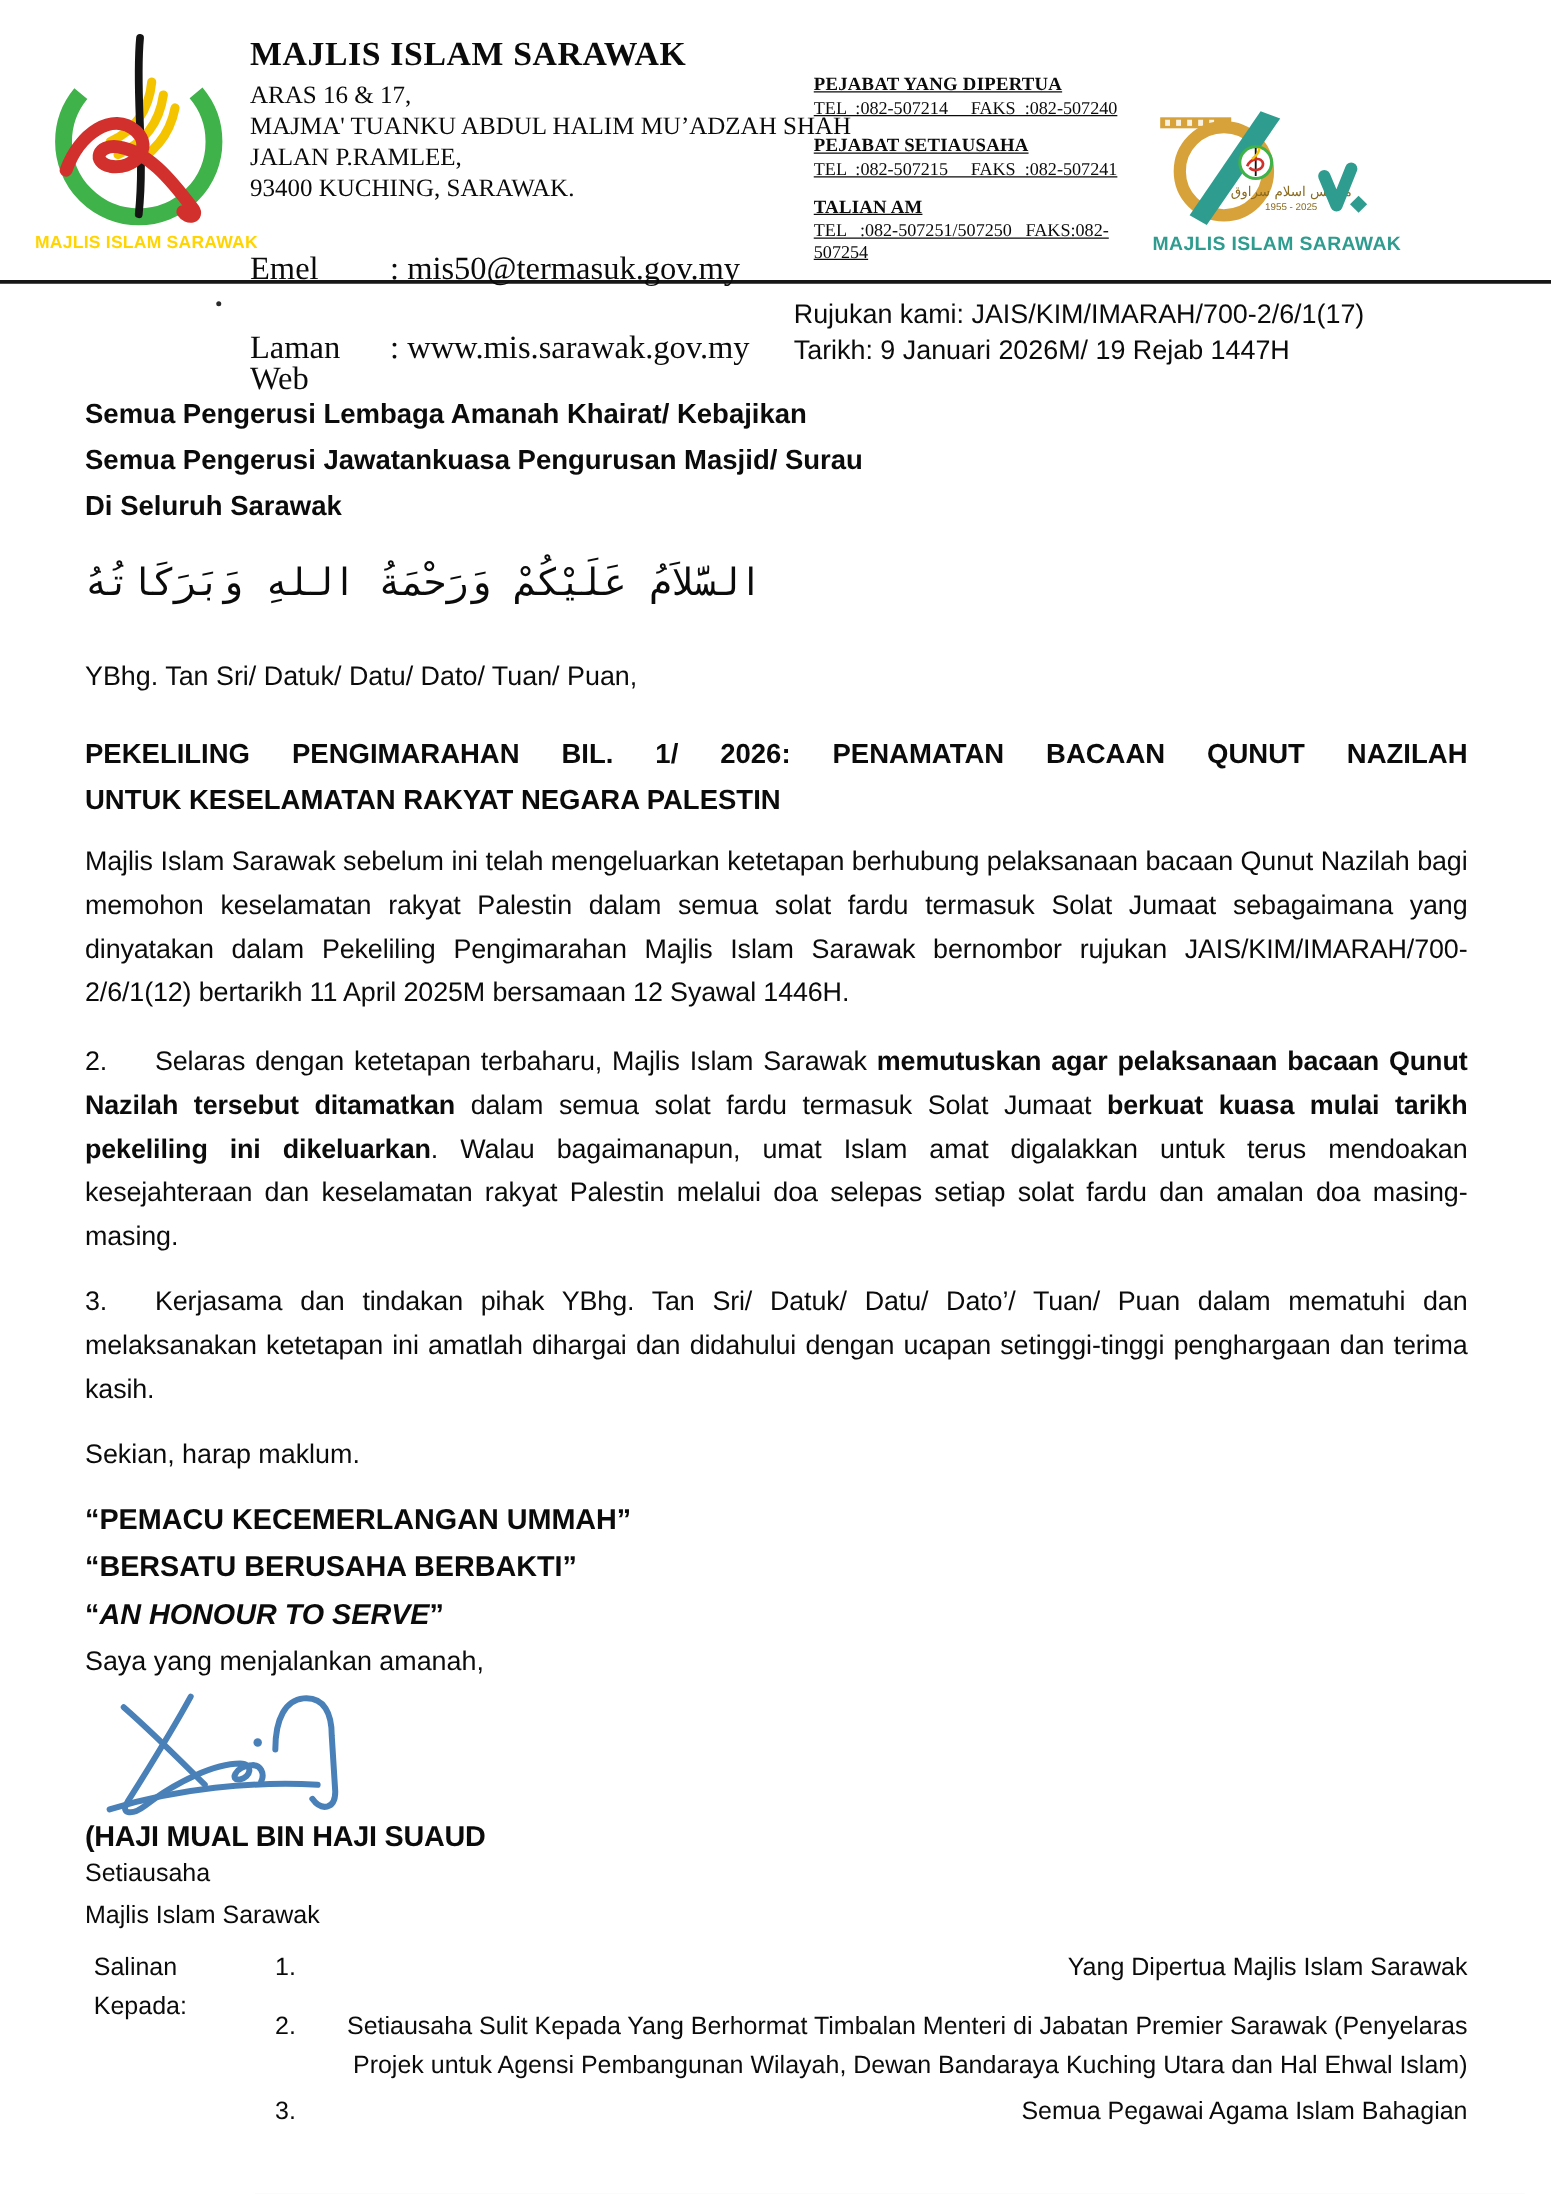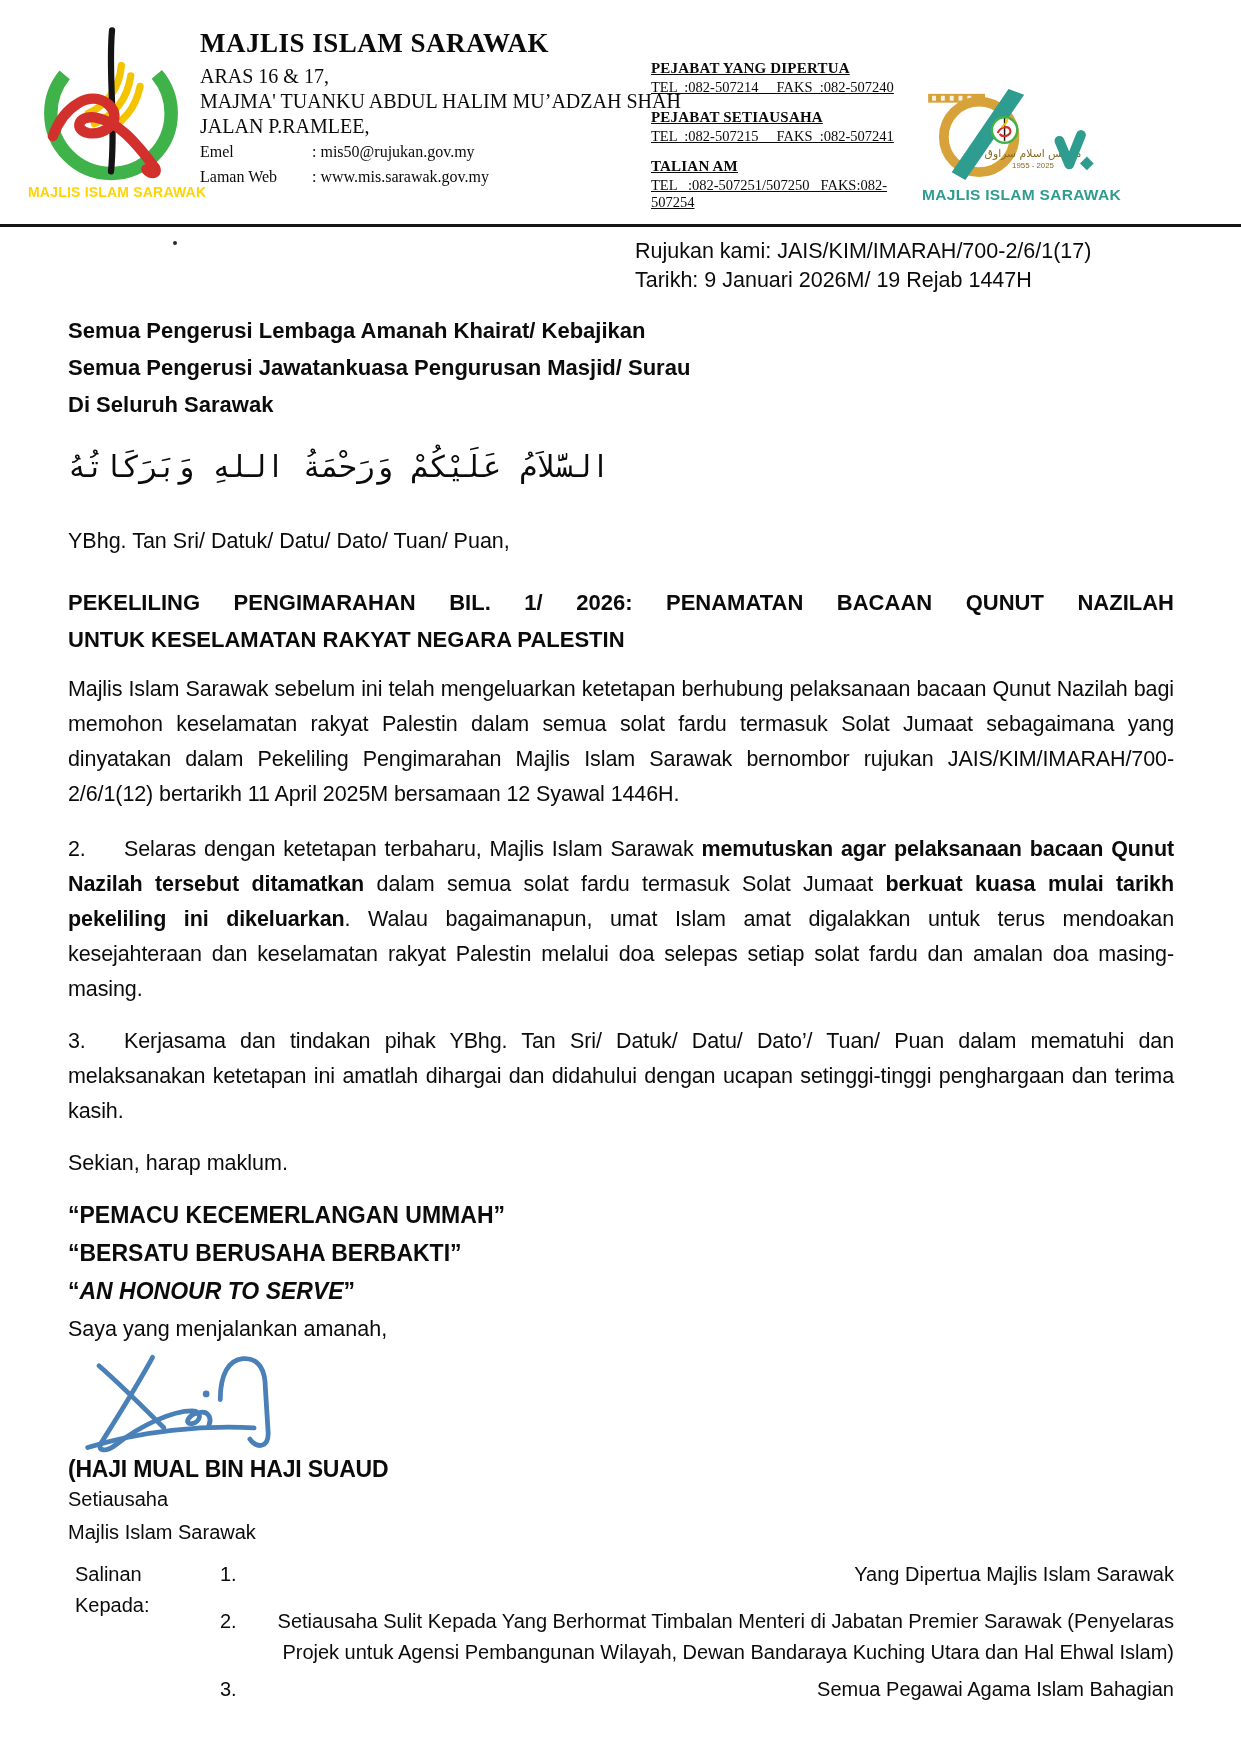--- a/index.html
+++ b/index.html
@@ -9,21 +9,21 @@
     font-family:"Liberation Sans", sans-serif; color:#0b0b0b; overflow:hidden;
     margin:0 auto;
   }
   
   .letterhead { position:absolute; top:0; left:0; width:1241px; height:227px; border-bottom:3px solid #161616; background:#fff; }
   .mis-logo-wrap { position:absolute; left:28px; top:26px; width:166px; text-align:center; }
   .mis-logo-caption { font-size:14px; font-weight:bold; color:#ffd400; letter-spacing:0.2px; margin-top:-4px; white-space:nowrap; }
   .org-block { position:absolute; left:200px; top:28px; font-family:"Liberation Serif", serif; }
   .org-name { font-size:27px; font-weight:bold; letter-spacing:0.5px; margin-bottom:5px; }
   .org-addr-line { font-size:20px; line-height:25px; }
-  .org-meta-row { display:flex; font-size:16px; line-height:25px; }
+  .org-meta-row { display:flex; font-size:26px; line-height:25px;margin-top:38px; }
   .org-meta-label { width:112px; }
   .contact-block { position:absolute; left:651px; top:60px; font-family:"Liberation Serif", serif; width:270px;text-decoration:underline; }
   .contact-group { margin-bottom:13px; }
   .contact-title { font-size:15px; font-weight:bold; letter-spacing:0.2px; }
   .contact-line { font-size:14.5px; white-space:pre-wrap; margin-top:2px; }
   .anniv-wrap { position:absolute; left:922px; top:86px; width:172px; text-align:center; }
   .anniv-caption { font-size:15.5px; font-weight:bold; color:#2e9c8e; letter-spacing:0.3px; white-space:nowrap; margin-top:0px; }
   .stray-dot { position:absolute; left:173px; top:241px; width:4px; height:4px; background:#2a2a2a; border-radius:50%; }
   
   .content { position:absolute; top:232px; left:68px; width:1106px; }
@@ -74,23 +74,24 @@
         <path d="M24,106 C34,78 60,60 78,76 C92,89 76,106 58,103 C44,100 48,86 64,88 C86,91 104,112 122,136 C126,142 118,144 114,138" fill="none" stroke="#d2302c" stroke-width="10" stroke-linecap="round"></path>
       </svg>
       <div class="mis-logo-caption">MAJLIS ISLAM SARAWAK</div>
     </div>
 
     <div class="org-block">
       <div class="org-name">MAJLIS ISLAM SARAWAK</div>
       <div class="org-addr-line">ARAS 16 &amp; 17,</div>
       <div class="org-addr-line">MAJMA' TUANKU ABDUL HALIM MU’ADZAH SHAH</div>
       <div class="org-addr-line">JALAN P.RAMLEE,</div>
+      <div class="org-addr-line">93400 KUCHING, SARAWAK.</div>
       <div class="org-meta-row">
         <span class="org-meta-label">Emel</span>
-        <span>: mis50@rujukan.gov.my</span>
+        <span>: mis50@termasuk.gov.my</span>
       </div>
       <div class="org-meta-row">
         <span class="org-meta-label">Laman Web</span>
         <span>: www.mis.sarawak.gov.my</span>
       </div>
     </div>
 
     <div class="contact-block">
       <div class="contact-group">
         <div class="contact-title">PEJABAT YANG DIPERTUA</div>

